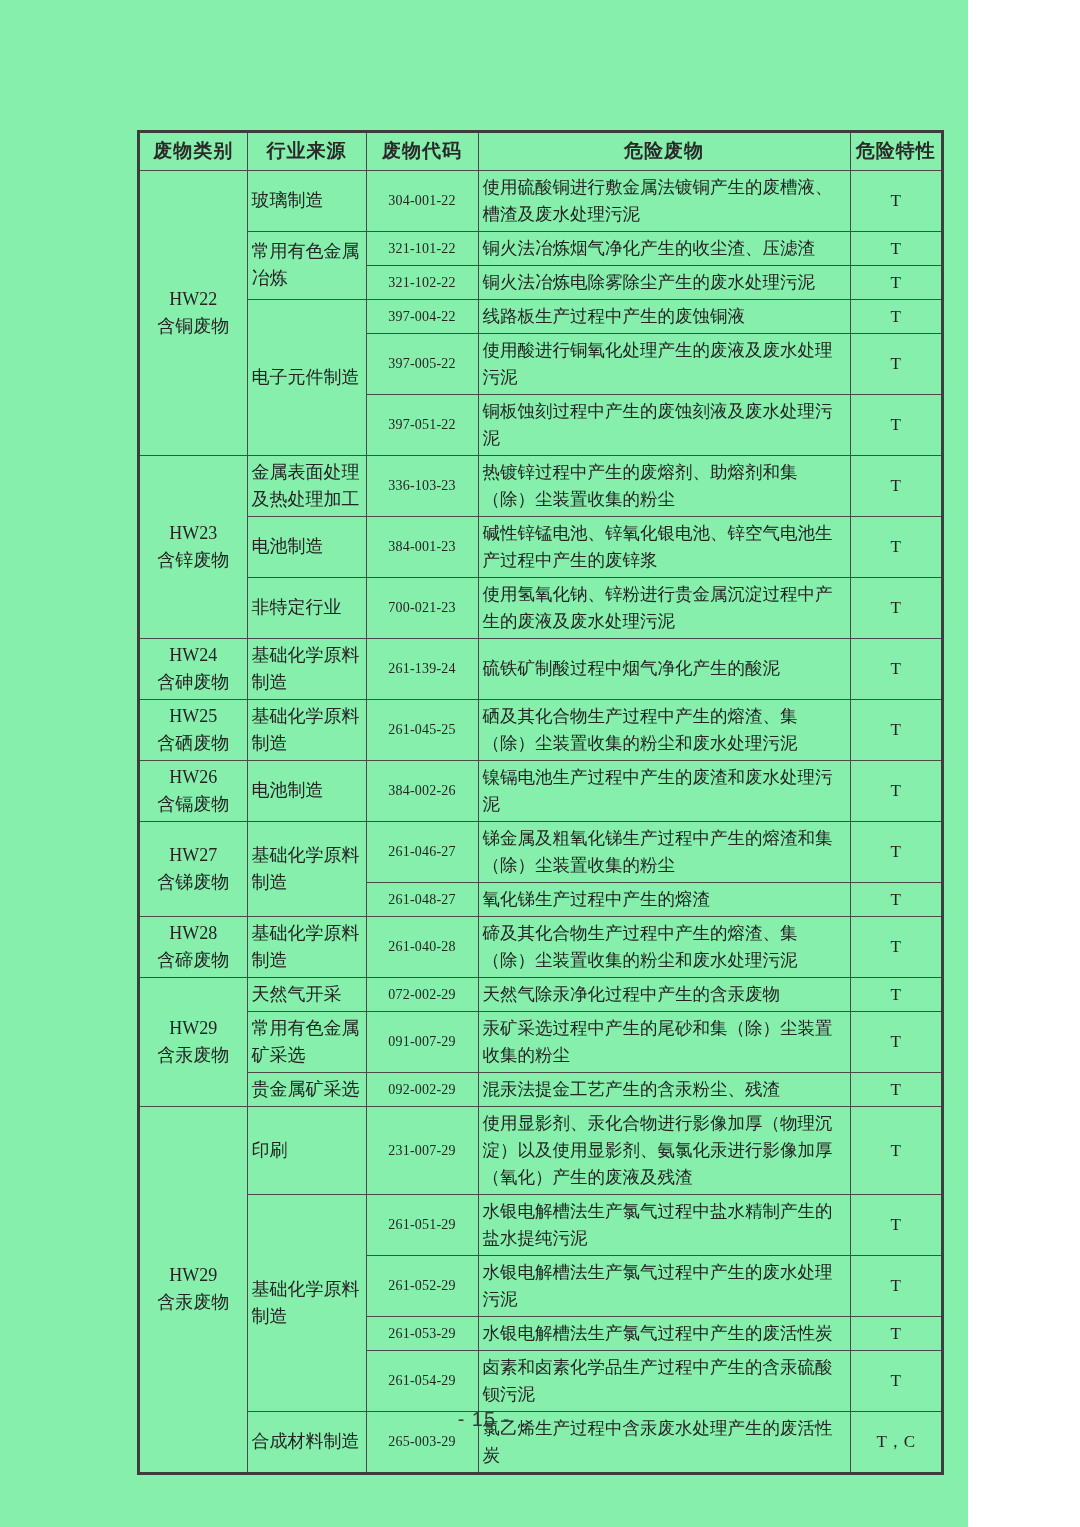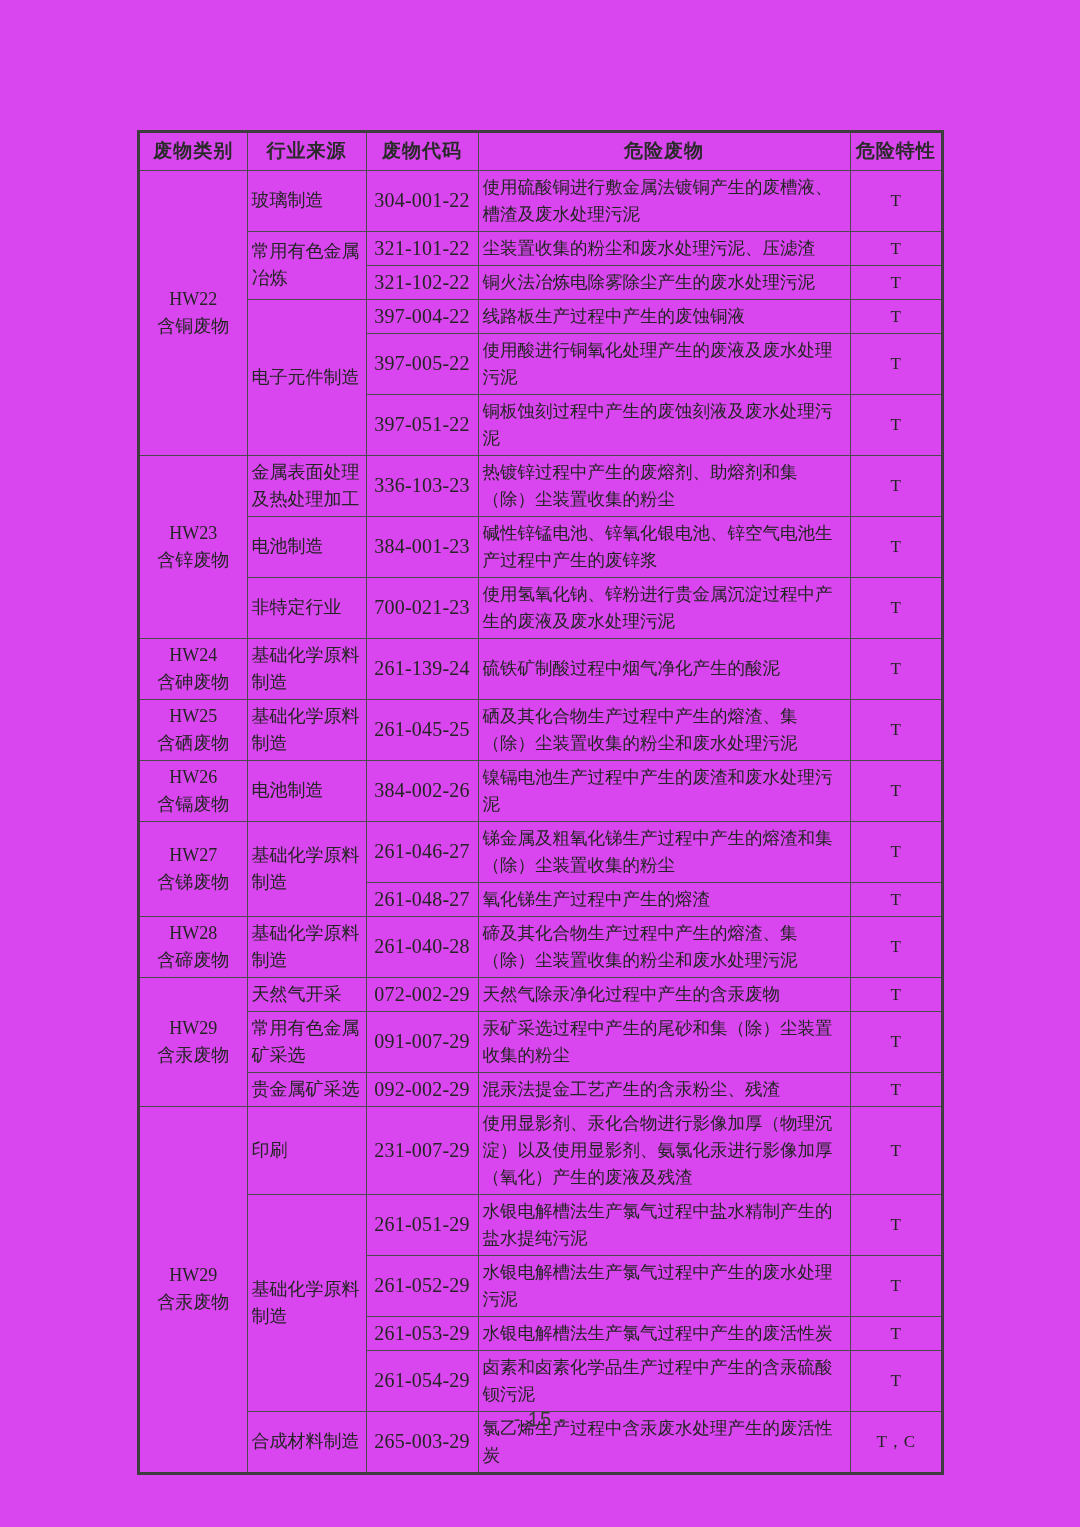--- a/index.html
+++ b/index.html
@@ -4,22 +4,22 @@
 <style>
   * { margin: 0; padding: 0; box-sizing: border-box; }
   html, body {
     width: 1080px; height: 1527px;
     background: #ffffff;
     font-family: "Liberation Serif", serif;
     color: #252525;
   }
   .page {
     position: relative;
-    width: 1080px; height: 1527px;
-    background: #d946ef;
+    width: 968px; height: 1527px;
+    background: #86efac;
     overflow: hidden;
   }
   table.waste-table {
     position: absolute;
     left: 138px; top: 131px;
     width: 803px;
     border-collapse: collapse;
     table-layout: fixed;
   }
   table.waste-table col.c1 { width: 108px; }
@@ -51,21 +51,21 @@
     white-space: pre-line;
   }
   td.ind {
     text-align: left;
     font-size: 18px;
     line-height: 27px;
     margin-left: 37px;
   }
   td.code {
     text-align: center;
-    font-size: 20px;
+    font-size: 14px;
     line-height: 27px;
     white-space: nowrap;
     letter-spacing: 0.2px;
   }
   td.desc {
     text-align: left;
     font-size: 17.5px;
     line-height: 27px;
     padding-left: 6px;
     padding-right: 4px;
@@ -113,21 +113,21 @@
         <td class="cat" rowspan="6">HW22
 含铜废物</td>
         <td class="ind">玻璃制造</td>
         <td class="code">304-001-22</td>
         <td class="desc">使用硫酸铜进行敷金属法镀铜产生的废槽液、槽渣及废水处理污泥</td>
         <td class="haz">T</td>
       </tr>
       <tr>
         <td class="ind" rowspan="2">常用有色金属冶炼</td>
         <td class="code">321-101-22</td>
-        <td class="desc">尘装置收集的粉尘和废水处理污泥、压滤渣</td>
+        <td class="desc">铜火法冶炼烟气净化产生的收尘渣、压滤渣</td>
         <td class="haz">T</td>
       </tr>
       <tr>
         <td class="code">321-102-22</td>
         <td class="desc">铜火法冶炼电除雾除尘产生的废水处理污泥</td>
         <td class="haz">T</td>
       </tr>
       <tr>
         <td class="ind" rowspan="3">电子元件制造</td>
         <td class="code">397-004-22</td>

